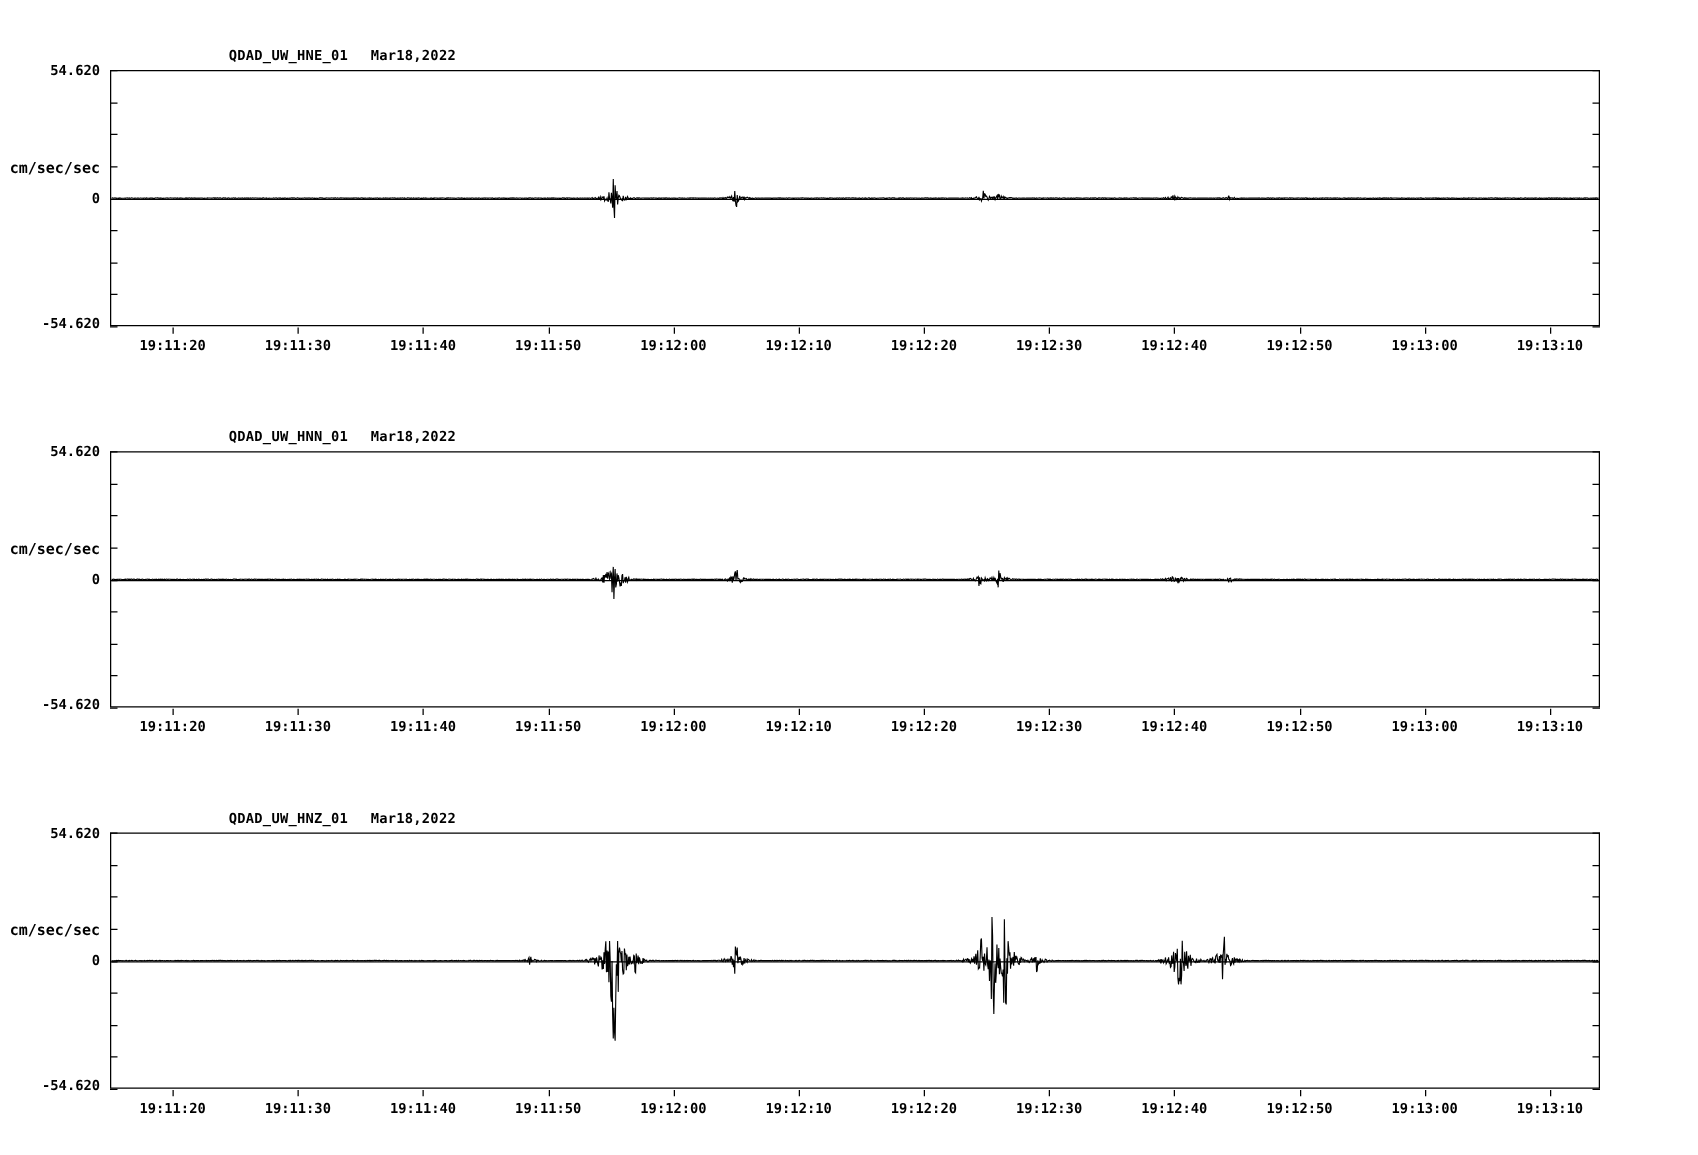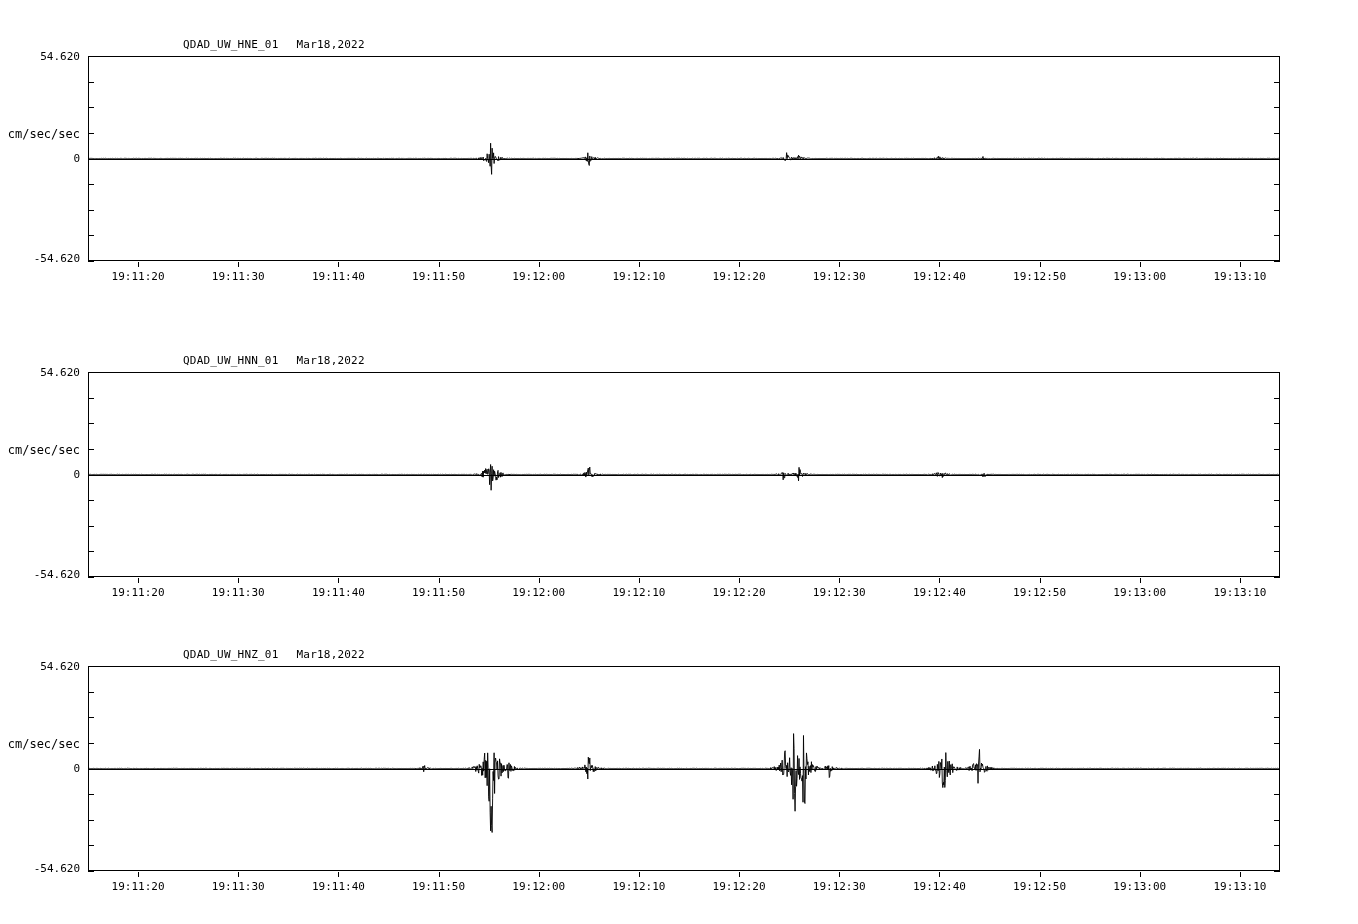--- a/index.html
+++ b/index.html
@@ -11,29 +11,30 @@
     width: 1358px;
     height: 924px;
     font-family: "DejaVu Sans Mono", monospace;
     color: #000000;
     overflow: hidden;
   }
   .page {
     position: relative;
     width: 1204px;
     height: 924px;
+    font-weight: bold;
   }
   .panel {
     position: absolute;
     left: 0;
     width: 1358px;
     height: 290px;
   }
   .panel-1 { top: 8px; }
-  .panel-2 { top: 324px; }
+  .panel-2 { top: 313px; }
   .panel-3 { top: 618px; }
 
   .plot-frame {
     position: absolute;
     left: 88px;
     top: 48px;
     width: 1192px;
     height: 205px;
     border: 1px solid #000000;
     box-sizing: border-box;

